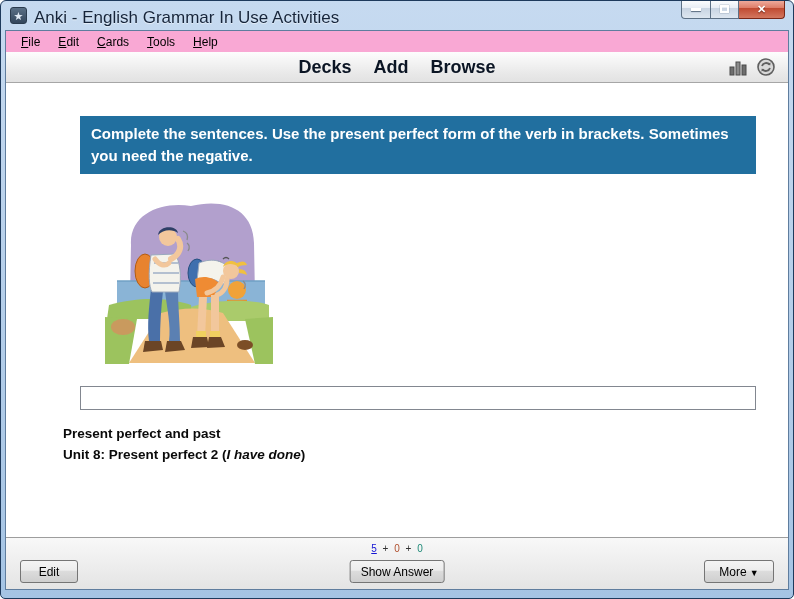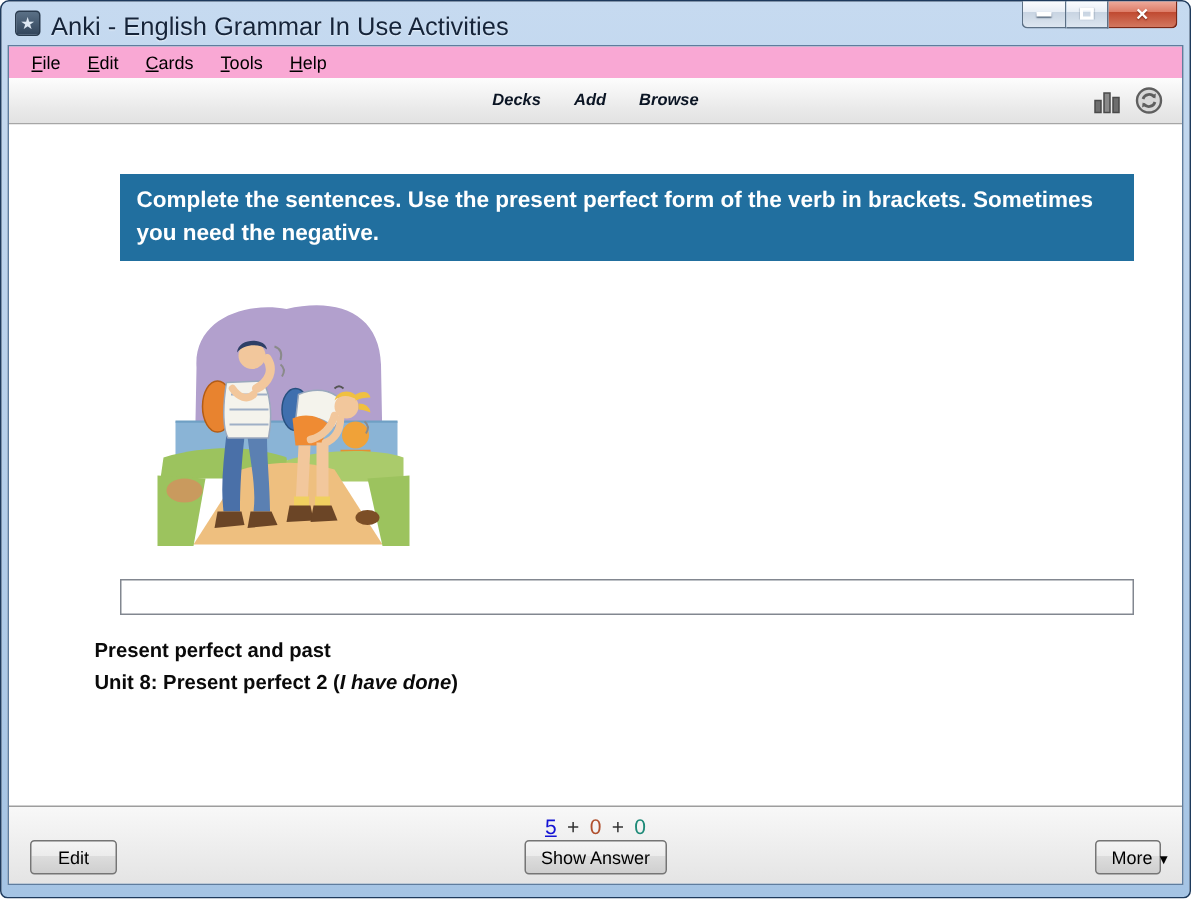--- a/index.html
+++ b/index.html
@@ -55,21 +55,21 @@
     padding-left:6px; flex:0 0 auto;
   }
   .menu-item { font-size:12px; color:#000; padding:2px 9px; cursor:default; }
 
   .toolbar {
     height:31px; flex:0 0 auto; position:relative;
     background:linear-gradient(#fdfdfd,#e9e9e9 70%,#e2e2e2);
     border-bottom:1px solid #a6a6a6;
     display:flex; align-items:center; justify-content:center;
   }
-  .tool-link { font-size:11px; font-weight:bold; color:#0b1524; padding:0 11px; cursor:default;font-style:italic; }
+  .tool-link { font-size:18px; font-weight:bold; color:#0b1524; padding:0 11px; cursor:default; }
   .toolbar-icons { position:absolute; right:12px; top:0; height:100%; display:flex; align-items:center; gap:8px; }
 
   
   .content { flex:1 1 auto; position:relative; background:#fff; overflow:hidden;padding-left:40px; }
 
   .banner {
     margin:33px 32px 0 34px; padding:7px 11px;
     background:#216f9f; color:#fff; font-weight:bold;
     font-size:15px; line-height:22px;
   }
@@ -98,36 +98,36 @@
   }
 
   
   .bottombar {
     flex:0 0 52px; position:relative;
     background:linear-gradient(#f8f8f8,#e4e4e4);
     border-top:1px solid #9d9d9d;
   }
   .counts {
     position:absolute; top:5px; left:50%; transform:translateX(-50%);
-    font-size:14px; white-space:nowrap;
+    font-size:10px; white-space:nowrap;
   }
   .count-new { color:#1414d4; text-decoration:underline; }
   .count-sep { color:#333; margin:0 3px; }
   .count-learn { color:#b0502e; }
   .count-review { color:#1e8a78; }
 
   .btn {
     position:absolute; top:22px; height:23px;
     font-family:"Liberation Sans", sans-serif; font-size:12px; color:#000;
     background:linear-gradient(#f4f4f4,#ececec 45%,#dddddd 46%,#cfcfcf);
     border:1px solid #757575; border-radius:3px; padding:0 10px; cursor:default;
   }
   .btn-edit { left:14px; width:58px; }
   .btn-show { left:50%; transform:translateX(-50%); }
-  .btn-more { right:14px; width:44px; }
+  .btn-more { right:14px; width:70px; }
   .arrow { font-size:9px; margin-left:3px; }
 </style>
 </head>
 <body>
 
 <div class="window">
 
   <div class="titlebar">
     <div class="app-icon">★</div>
     <div class="title-text">Anki - English Grammar In Use Activities</div>

